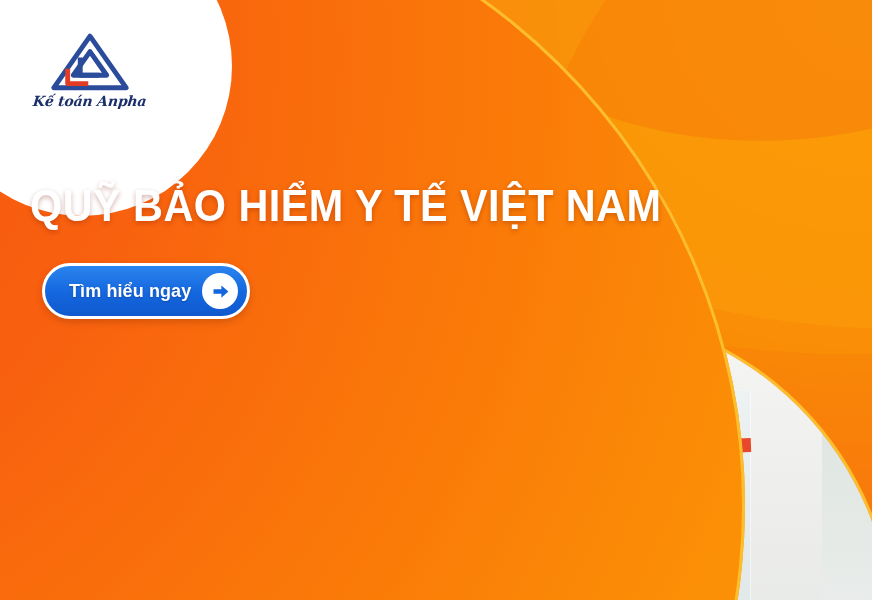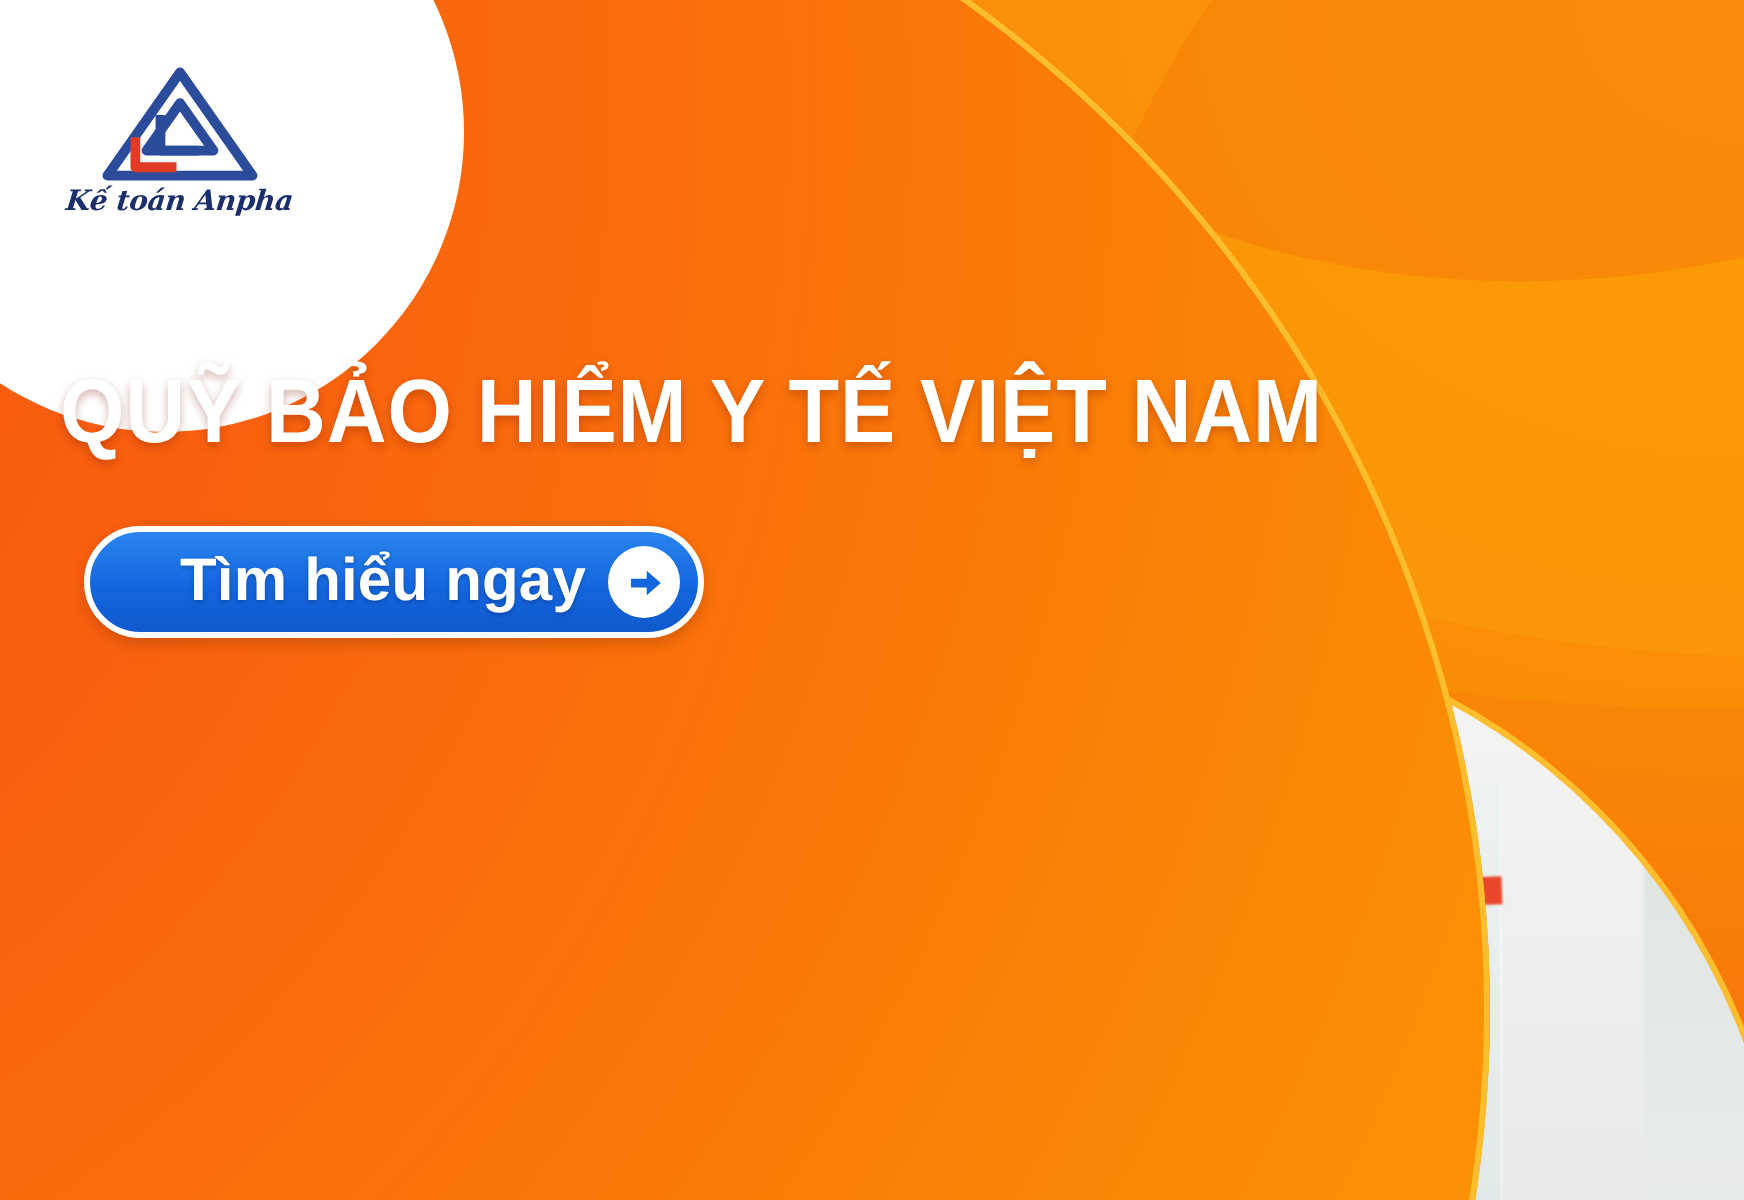--- a/index.html
+++ b/index.html
@@ -315,26 +315,25 @@
     padding:7px 9px 7px 24px;
     background:linear-gradient(180deg,#2a84ee 0%, #1466de 55%, #1059cd 100%);
     border:3px solid #ffffff;
     border-radius:34px;
     box-shadow:0 3px 7px rgba(120,40,0,.28);
     cursor:pointer;
   }
   .cta-label {
     font-family:"Liberation Sans", sans-serif;
     font-weight:700;
-    font-size:30px;
+    font-size:18px;
     color:#ffffff;
     letter-spacing:.1px;
     white-space:nowrap;
     text-shadow:0 1px 2px rgba(0,0,40,.25);
-    margin-left:21px;
   }
   .cta-arrow {
     width:36px; height:36px;
     border-radius:50%;
     background:#ffffff;
     display:flex; align-items:center; justify-content:center;
     flex:0 0 auto;
   }
   .cta-arrow svg { width:21px; height:21px; display:block; }
 </style>

